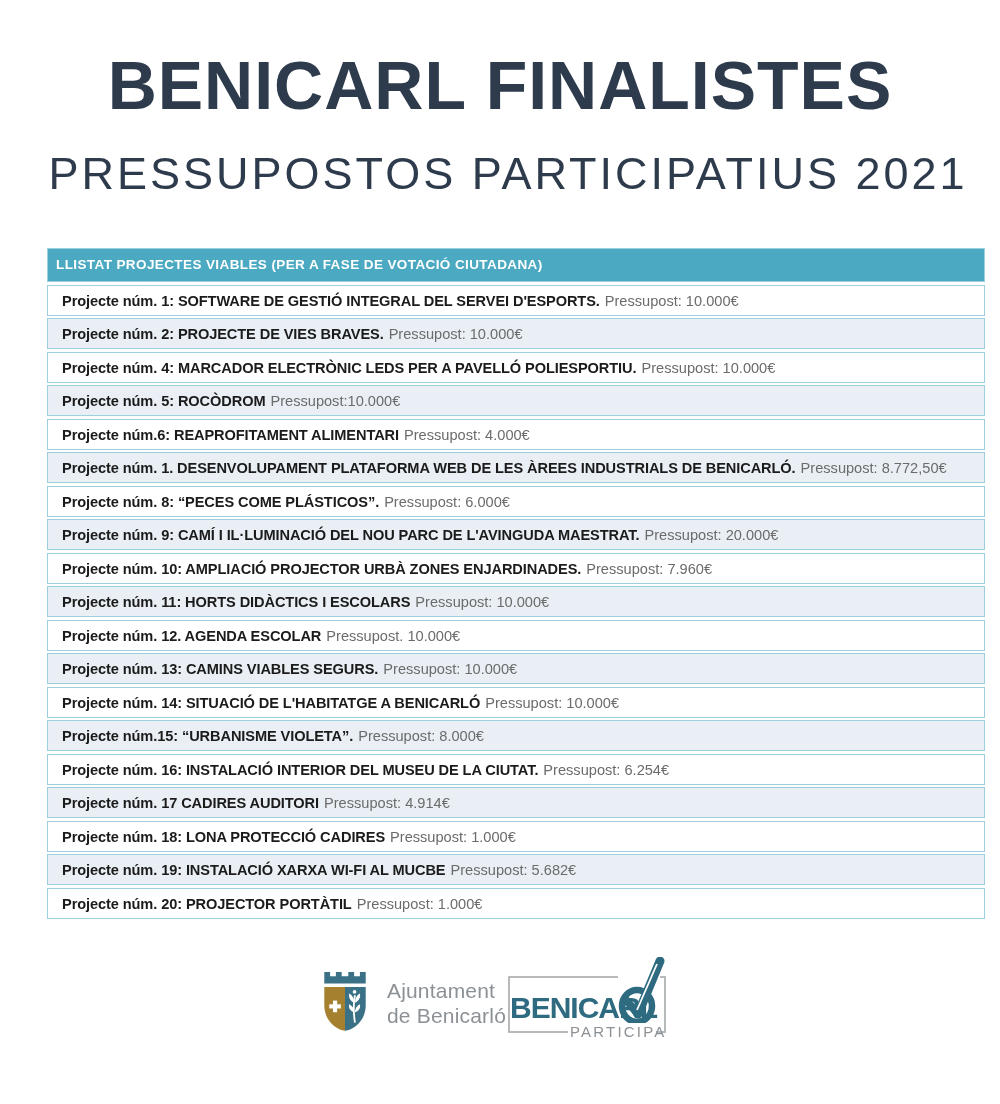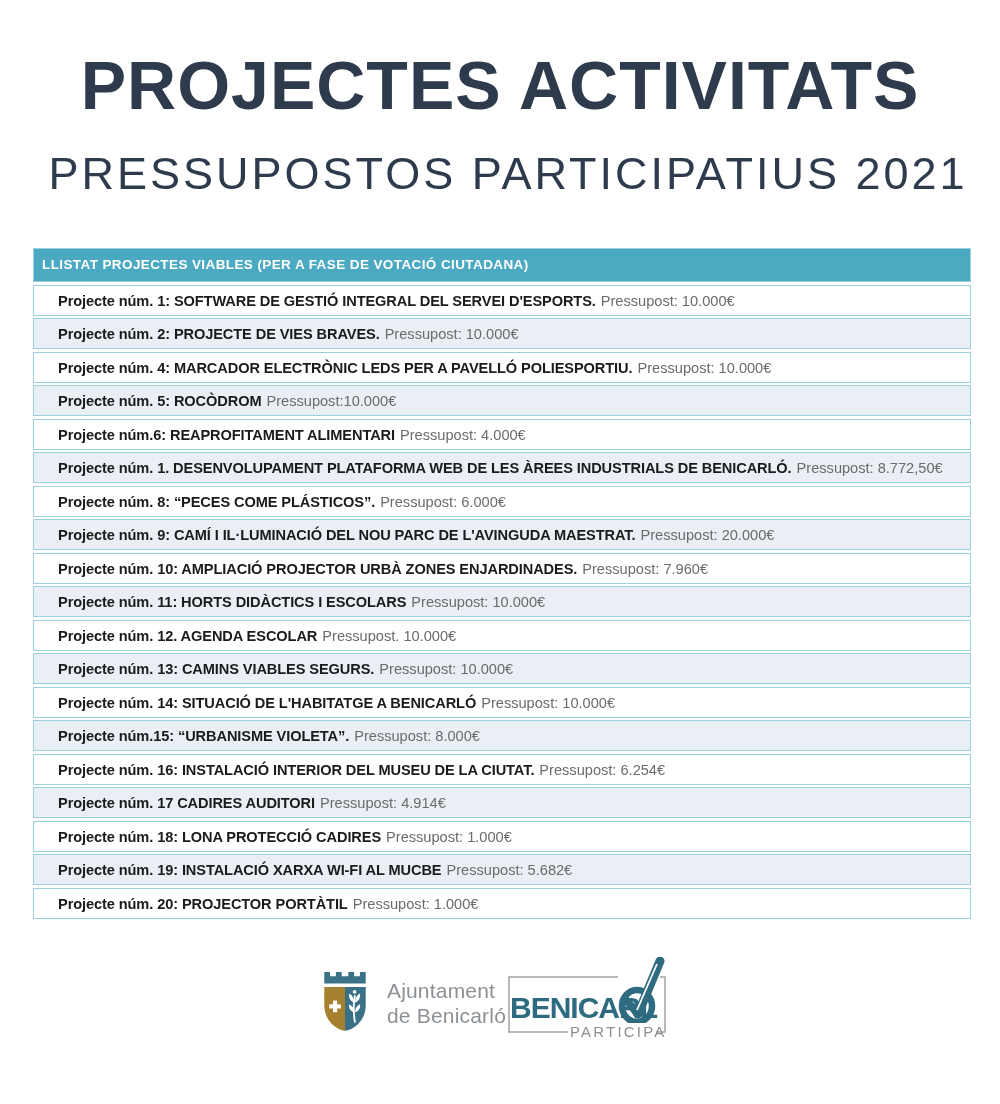--- a/index.html
+++ b/index.html
@@ -27,41 +27,41 @@
     font-size: 45px;
     font-weight: 400;
     letter-spacing: 3px;
     color: #2e3b4d;
     line-height: 1.0;
     padding-left: 16px;
   }
 
   
   .doc-table {
-    margin: 52px 31px 0 33px;
+    margin: 52px 31px 0 47px;
     width: 938px;
   }
   .thead {
     background: #4ba9c1;
     border: 1px solid #9dd0de;
     color: #ffffff;
     font-weight: bold;
     font-size: 13.5px;
     letter-spacing: 0.4px;
     height: 34px;
     line-height: 32px;
     padding-left: 8px;
     white-space: nowrap;
   }
   .row {
     border: 1px solid #9dd0de;
     margin-top: 2.5px;
     height: 31px;
     line-height: 29px;
-    padding-left: 24px;
+    padding-left: 14px;
     background: #ffffff;
     white-space: nowrap;
     overflow: hidden;
   }
   .row:nth-child(odd) { background: #e9eff4; }
   .row .t {
     font-weight: bold;
     color: #1b1b1b;
     font-size: 14.6px;
     letter-spacing: -0.1px;
@@ -87,21 +87,21 @@
     line-height: 1.2;
     letter-spacing: 0.2px;
   }
   .participa-logo { position: relative; width: 178px; height: 92px; }
 </style>
 </head>
 <body>
 
 <div class="page">
 
-  <div class="main-title">PROJECTES ACTIVITATS</div>
+  <div class="main-title">BENICARL FINALISTES</div>
   <div class="sub-title">PRESSUPOSTOS PARTICIPATIUS 2021</div>
 
   <div class="doc-table">
     <div class="thead">LLISTAT PROJECTES VIABLES (PER A FASE DE VOTACIÓ CIUTADANA)</div>
 
     <div class="row"><span class="t">Projecte núm. 1: SOFTWARE DE GESTIÓ INTEGRAL DEL SERVEI D'ESPORTS.</span><span class="b">Pressupost: 10.000€</span></div>
     <div class="row"><span class="t">Projecte núm. 2: PROJECTE DE VIES BRAVES.</span><span class="b">Pressupost: 10.000€</span></div>
     <div class="row"><span class="t">Projecte núm. 4: MARCADOR ELECTRÒNIC LEDS PER A PAVELLÓ POLIESPORTIU.</span><span class="b">Pressupost: 10.000€</span></div>
     <div class="row"><span class="t">Projecte núm. 5: ROCÒDROM</span><span class="b">Pressupost:10.000€</span></div>
     <div class="row"><span class="t">Projecte núm.6: REAPROFITAMENT ALIMENTARI</span><span class="b">Pressupost: 4.000€</span></div>

